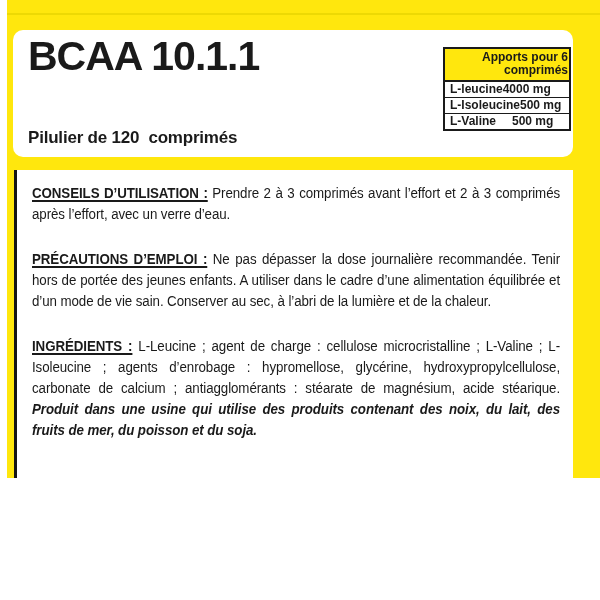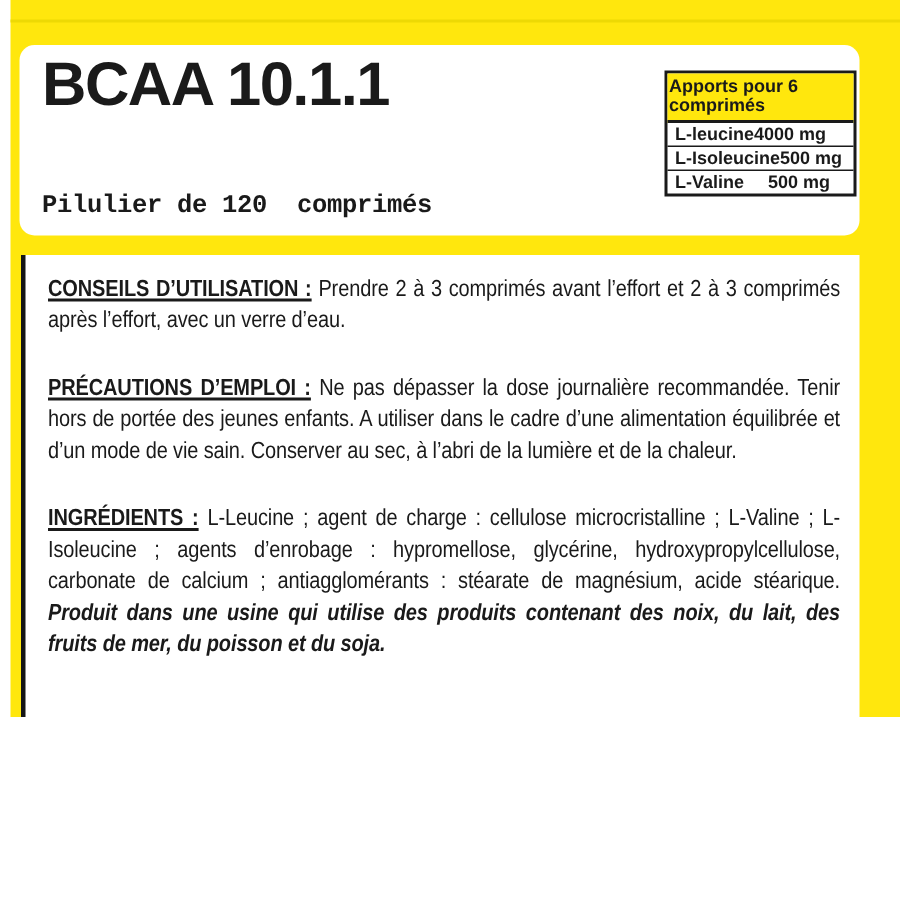--- a/index.html
+++ b/index.html
@@ -54,36 +54,35 @@
   }
   .subtitle {
     position: absolute;
     left: 15px; top: 98px;
     font-size: 17px;
     line-height: 20px;
     font-weight: bold;
     letter-spacing: -0.2px;
     color: var(--ink);
     white-space: pre;
-    font-family: Liberation Mono, monospace;
   }
 
   
   .nutri {
     position: absolute;
     left: 443px; top: 47px;
     width: 128px;
     background: var(--panel);
     border: 2px solid var(--ink);
     color: var(--ink);
     z-index: 3;
   }
   .nutri-head {
     background: var(--yellow);
-    text-align: left;
+    text-align: right;
     font-weight: bold;
     font-size: 12px;
     line-height: 13px;
     padding: 2px 1px 3px;
     border-bottom: 2px solid var(--ink);
   }
   .nutri-head .it { font-style: italic; }
   .nrow {
     display: flex;
     justify-content: flex-start;

